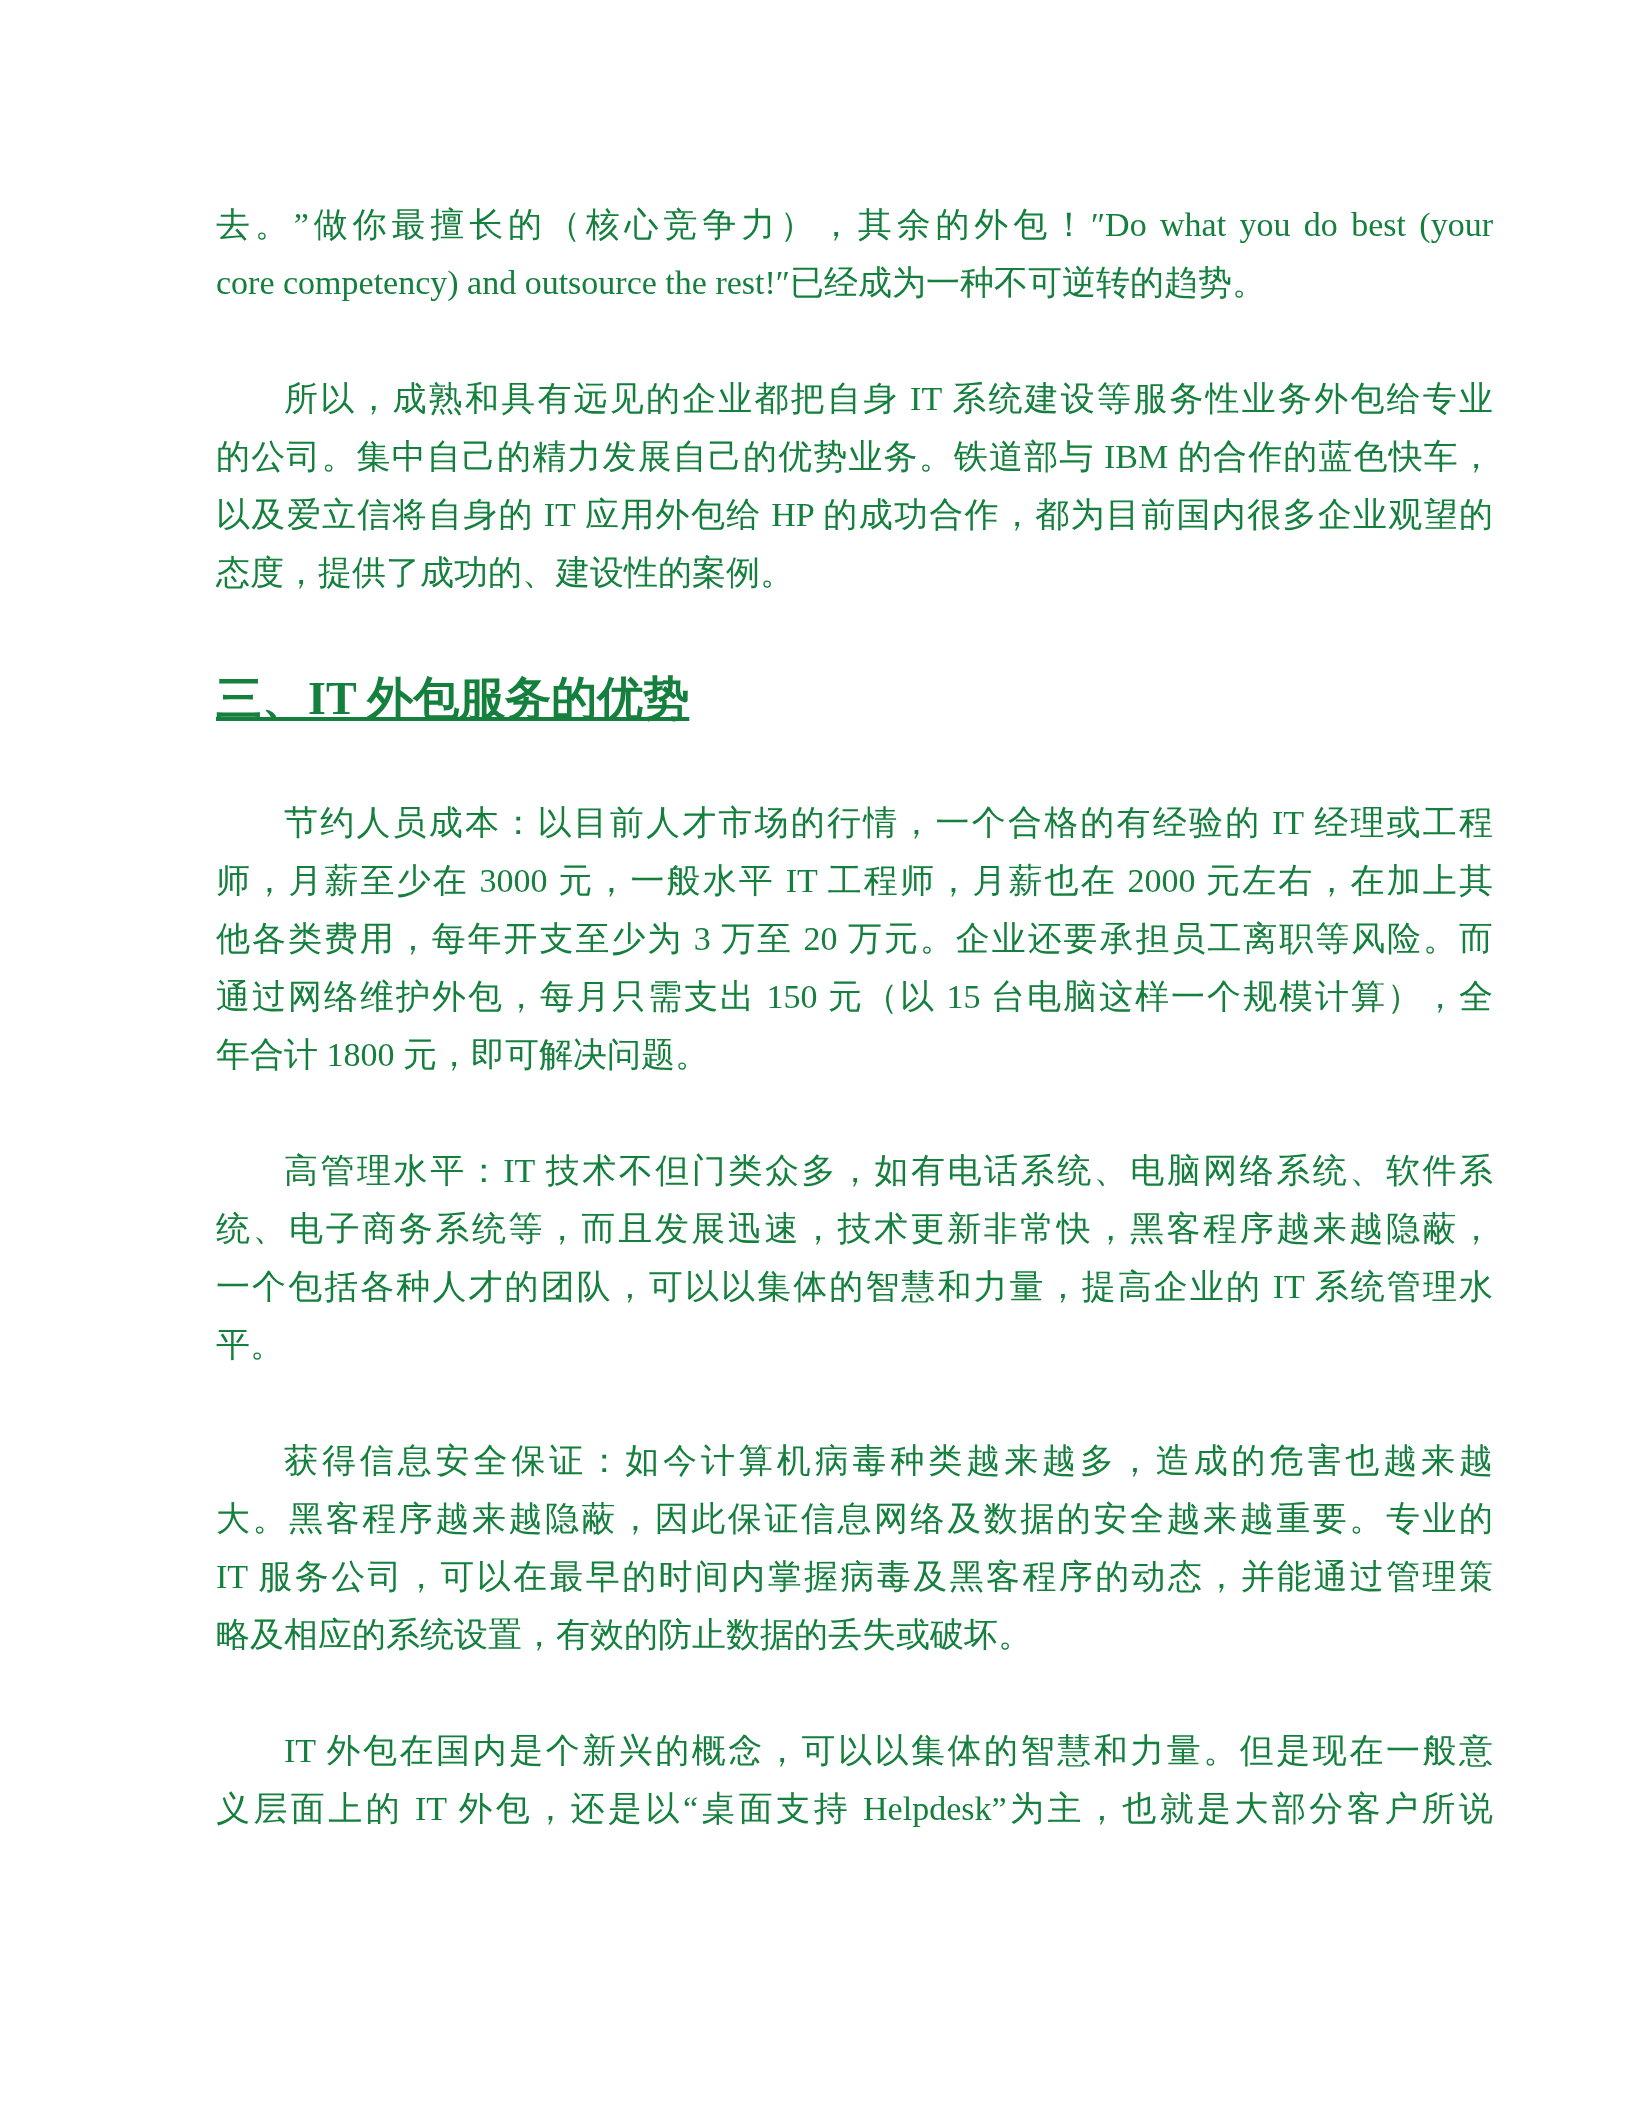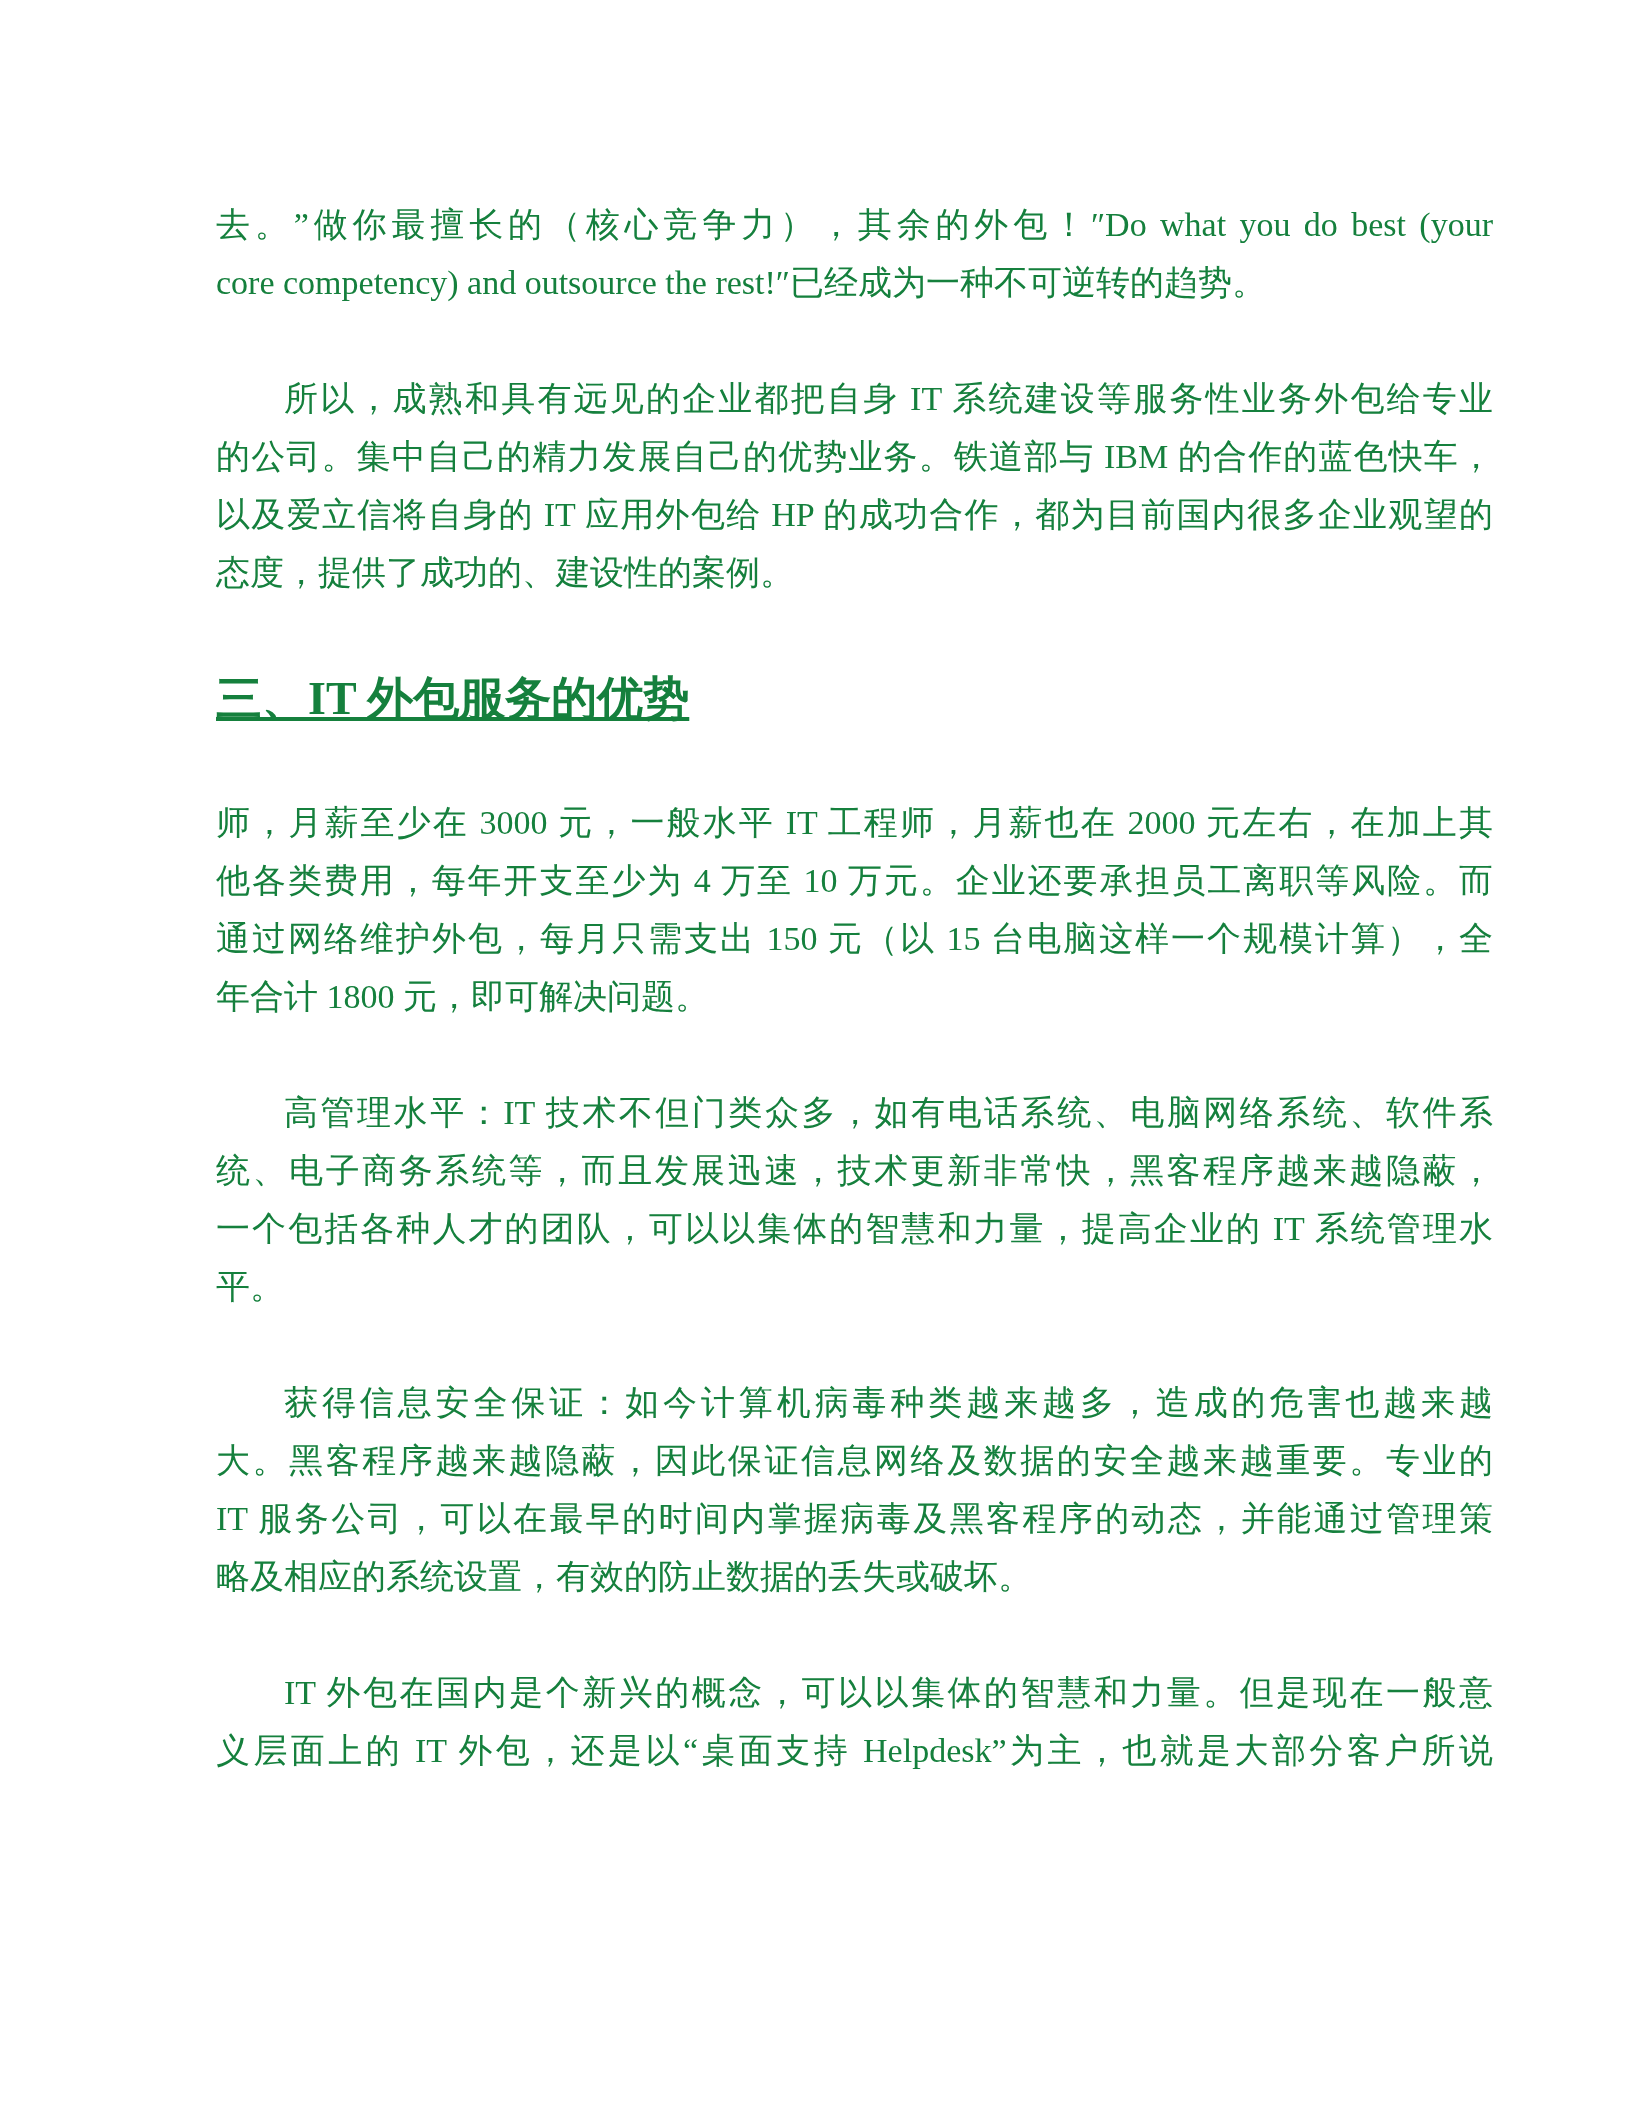--- a/index.html
+++ b/index.html
@@ -58,22 +58,23 @@
       <div class="paragraph">
         <div class="line indent">所以，成熟和具有远见的企业都把自身 IT 系统建设等服务性业务外包给专业</div>
         <div class="line">的公司。集中自己的精力发展自己的优势业务。铁道部与 IBM 的合作的蓝色快车，</div>
         <div class="line">以及爱立信将自身的 IT 应用外包给 HP 的成功合作，都为目前国内很多企业观望的</div>
         <div class="line no-justify">态度，提供了成功的、建设性的案例。</div>
       </div>
       <div class="heading">
         <div class="line no-justify">三、IT 外包服务的优势</div>
       </div>
       <div class="paragraph">
+        <div class="line indent">节约人员成本：以目前人才市场的行情，一个合格的有经验的 IT 经理或工程</div>
         <div class="line">师，月薪至少在 3000 元，一般水平 IT 工程师，月薪也在 2000 元左右，在加上其</div>
-        <div class="line">他各类费用，每年开支至少为 4 万至 10 万元。企业还要承担员工离职等风险。而</div>
+        <div class="line">他各类费用，每年开支至少为 3 万至 20 万元。企业还要承担员工离职等风险。而</div>
         <div class="line">通过网络维护外包，每月只需支出 150 元（以 15 台电脑这样一个规模计算），全</div>
         <div class="line no-justify">年合计 1800 元，即可解决问题。</div>
       </div>
       <div class="paragraph">
         <div class="line indent">高管理水平：IT 技术不但门类众多，如有电话系统、电脑网络系统、软件系</div>
         <div class="line">统、电子商务系统等，而且发展迅速，技术更新非常快，黑客程序越来越隐蔽，</div>
         <div class="line">一个包括各种人才的团队，可以以集体的智慧和力量，提高企业的 IT 系统管理水</div>
         <div class="line no-justify">平。</div>
       </div>
       <div class="paragraph">

